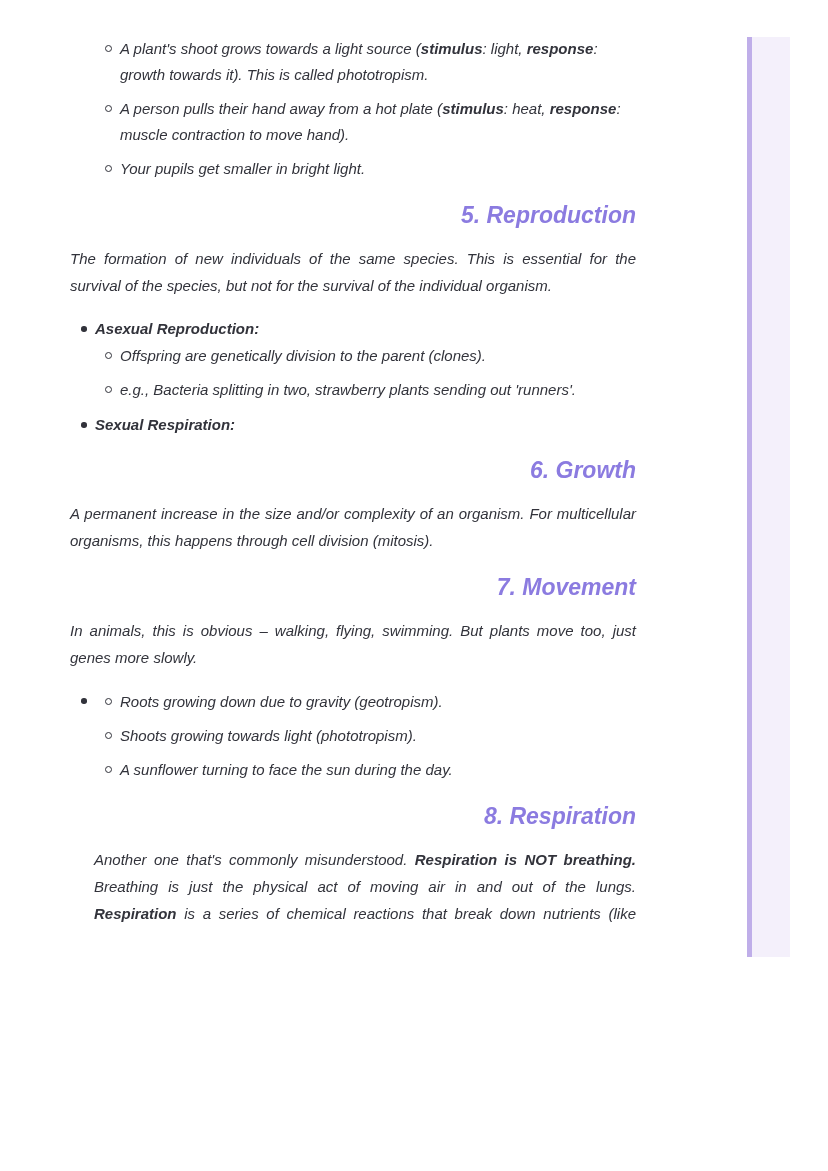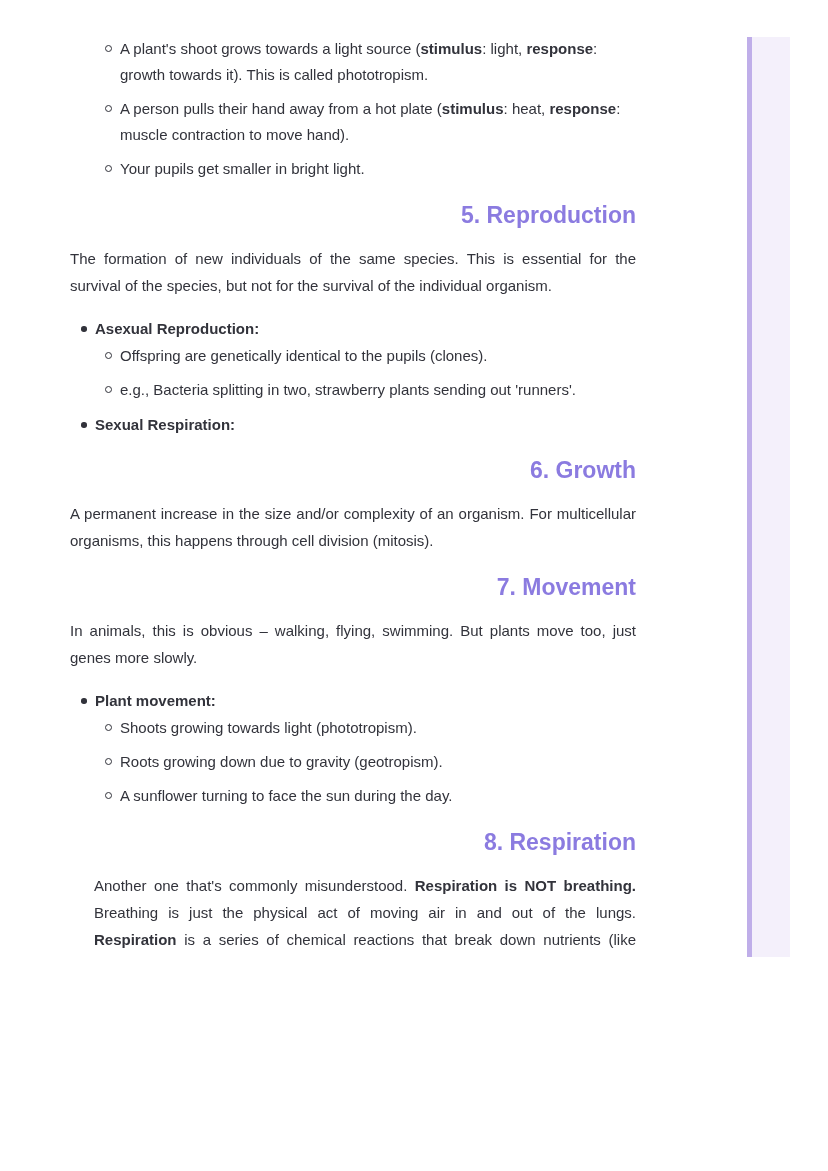--- a/index.html
+++ b/index.html
@@ -10,20 +10,21 @@
     --footer-color:#b4b1b8;
   }
   html,body{margin:0;padding:0;background:#ffffff;}
   .page{
     position:relative;
     width:828px;height:957px;
     background:#ffffff;
     overflow:hidden;
     font-family:"Liberation Sans", sans-serif;
     color:var(--text);
+    font-style:italic;
   }
   .side-strip{
     position:absolute;left:751px;top:37px;width:39px;height:1096px;
     background:var(--strip);z-index:1;
   }
   .side-line{
     position:absolute;left:747px;top:37px;width:5px;height:1096px;
     background:var(--strip-line);z-index:1;
   }
   .footer{
@@ -88,41 +89,40 @@
       <li>Your pupils get smaller in bright light.</li>
     </ul>
 
     <h2>5. Reproduction</h2>
     <p>The formation of new individuals of the same species. This is essential for the survival of the species, but not for the survival of the individual organism.</p>
 
     <ul class="outer-list">
       <li>
         <span class="group-label">Asexual Reproduction:</span>
         <ul class="inner-list">
-          <li>Offspring are genetically identical to the pupils (clones).</li>
+          <li>Offspring are genetically division to the parent (clones).</li>
           <li>e.g., Bacteria splitting in two, strawberry plants sending out 'runners'.</li>
         </ul>
       </li>
       <li>
         <span class="group-label">Sexual Respiration:</span>
       </li>
     </ul>
 
     <h2>6. Growth</h2>
     <p>A permanent increase in the size and/or complexity of an organism. For multicellular organisms, this happens through cell division (mitosis).</p>
 
     <h2>7. Movement</h2>
     <p>In animals, this is obvious – walking, flying, swimming. But plants move too, just genes more slowly.</p>
 
     <ul class="outer-list">
       <li>
-        <span class="group-label">Plant movement:</span>
         <ul class="inner-list">
+          <li>Roots growing down due to gravity (geotropism).</li>
           <li>Shoots growing towards light (phototropism).</li>
-          <li>Roots growing down due to gravity (geotropism).</li>
           <li>A sunflower turning to face the sun during the day.</li>
         </ul>
       </li>
     </ul>
 
     <h2>8. Respiration</h2>
     <p class="cut">Another one that's commonly misunderstood. <b>Respiration is NOT breathing.</b> Breathing is just the physical act of moving air in and out of the lungs. <b>Respiration</b> is a series of chemical reactions that break down nutrients (like</p>
 
   </div>
 

